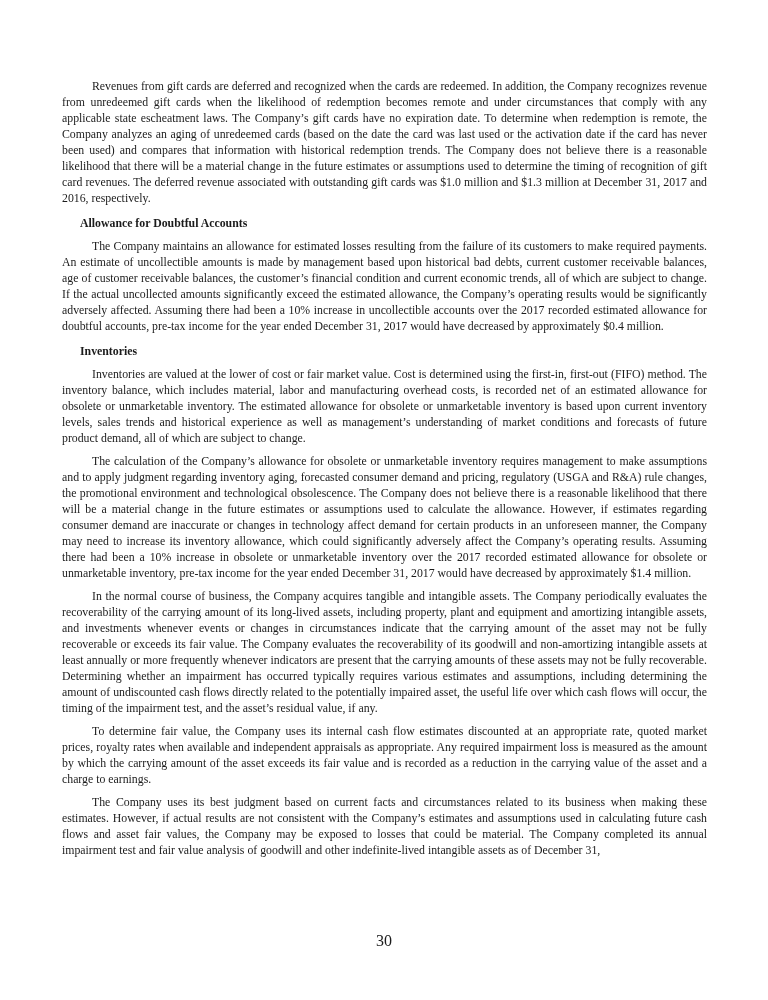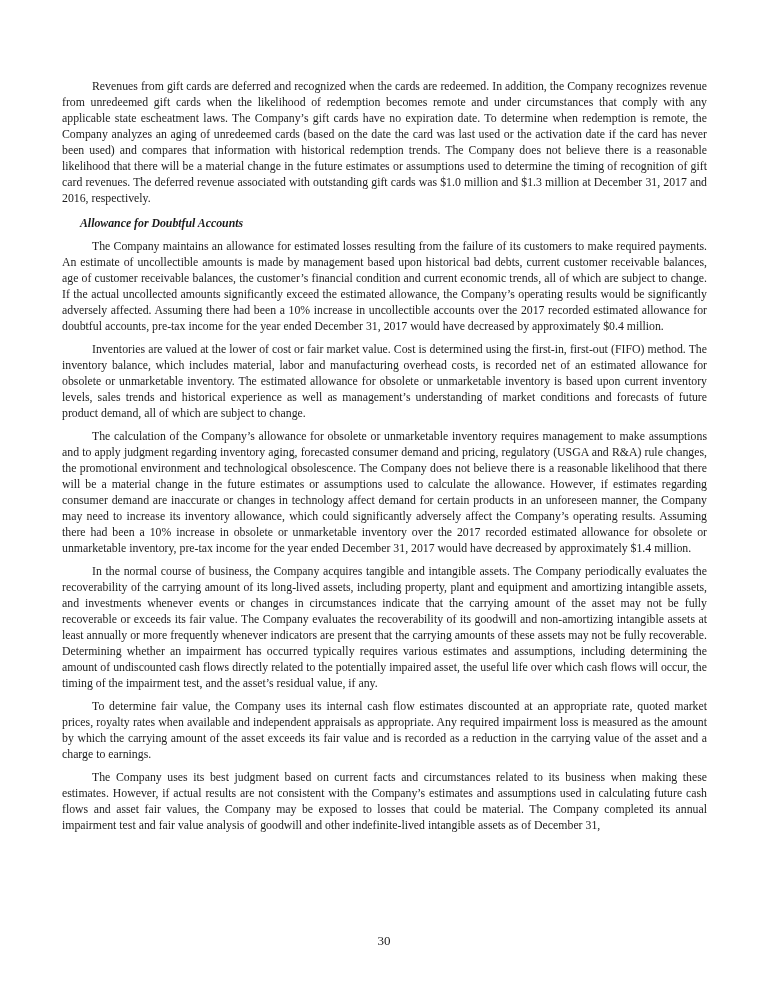--- a/index.html
+++ b/index.html
@@ -27,41 +27,41 @@
     font-size: 11.8px;
     line-height: 16px;
     text-align: justify;
     text-indent: 30px;
     margin: 0 0 7px 0;
   }
   .heading {
     font-size: 11.8px;
     line-height: 16px;
     font-weight: bold;
-    font-style: italic;
     margin: 9px 0 7px 18px;
   }
   .page-number {
     position: absolute;
     bottom: 52px;
     left: 0;
     width: 100%;
     text-align: center;
-    font-size: 13px;
+    font-size: 16px;
     line-height: 14px;
   }
 </style>
 </head>
 <body>
 
 <div class="page">
   <div class="content">
     <p class="para">Revenues from gift cards are deferred and recognized when the cards are redeemed. In addition, the Company recognizes revenue from unredeemed gift cards when the likelihood of redemption becomes remote and under circumstances that comply with any applicable state escheatment laws. The Company’s gift cards have no expiration date. To determine when redemption is remote, the Company analyzes an aging of unredeemed cards (based on the date the card was last used or the activation date if the card has never been used) and compares that information with historical redemption trends. The Company does not believe there is a reasonable likelihood that there will be a material change in the future estimates or assumptions used to determine the timing of recognition of gift card revenues. The deferred revenue associated with outstanding gift cards was $1.0 million and $1.3 million at December 31, 2017 and 2016, respectively.</p>
     <h3 class="heading">Allowance for Doubtful Accounts</h3>
     <p class="para">The Company maintains an allowance for estimated losses resulting from the failure of its customers to make required payments. An estimate of uncollectible amounts is made by management based upon historical bad debts, current customer receivable balances, age of customer receivable balances, the customer’s financial condition and current economic trends, all of which are subject to change. If the actual uncollected amounts significantly exceed the estimated allowance, the Company’s operating results would be significantly adversely affected. Assuming there had been a 10% increase in uncollectible accounts over the 2017 recorded estimated allowance for doubtful accounts, pre-tax income for the year ended December 31, 2017 would have decreased by approximately $0.4 million.</p>
+    <h3 class="heading">Inventories</h3>
     <p class="para">Inventories are valued at the lower of cost or fair market value. Cost is determined using the first-in, first-out (FIFO) method. The inventory balance, which includes material, labor and manufacturing overhead costs, is recorded net of an estimated allowance for obsolete or unmarketable inventory. The estimated allowance for obsolete or unmarketable inventory is based upon current inventory levels, sales trends and historical experience as well as management’s understanding of market conditions and forecasts of future product demand, all of which are subject to change.</p>
     <p class="para">The calculation of the Company’s allowance for obsolete or unmarketable inventory requires management to make assumptions and to apply judgment regarding inventory aging, forecasted consumer demand and pricing, regulatory (USGA and R&amp;A) rule changes, the promotional environment and technological obsolescence. The Company does not believe there is a reasonable likelihood that there will be a material change in the future estimates or assumptions used to calculate the allowance. However, if estimates regarding consumer demand are inaccurate or changes in technology affect demand for certain products in an unforeseen manner, the Company may need to increase its inventory allowance, which could significantly adversely affect the Company’s operating results. Assuming there had been a 10% increase in obsolete or unmarketable inventory over the 2017 recorded estimated allowance for obsolete or unmarketable inventory, pre-tax income for the year ended December 31, 2017 would have decreased by approximately $1.4 million.</p>
     <p class="para">In the normal course of business, the Company acquires tangible and intangible assets. The Company periodically evaluates the recoverability of the carrying amount of its long-lived assets, including property, plant and equipment and amortizing intangible assets, and investments whenever events or changes in circumstances indicate that the carrying amount of the asset may not be fully recoverable or exceeds its fair value. The Company evaluates the recoverability of its goodwill and non-amortizing intangible assets at least annually or more frequently whenever indicators are present that the carrying amounts of these assets may not be fully recoverable. Determining whether an impairment has occurred typically requires various estimates and assumptions, including determining the amount of undiscounted cash flows directly related to the potentially impaired asset, the useful life over which cash flows will occur, the timing of the impairment test, and the asset’s residual value, if any.</p>
     <p class="para">To determine fair value, the Company uses its internal cash flow estimates discounted at an appropriate rate, quoted market prices, royalty rates when available and independent appraisals as appropriate. Any required impairment loss is measured as the amount by which the carrying amount of the asset exceeds its fair value and is recorded as a reduction in the carrying value of the asset and a charge to earnings.</p>
     <p class="para">The Company uses its best judgment based on current facts and circumstances related to its business when making these estimates. However, if actual results are not consistent with the Company’s estimates and assumptions used in calculating future cash flows and asset fair values, the Company may be exposed to losses that could be material. The Company completed its annual impairment test and fair value analysis of goodwill and other indefinite-lived intangible assets as of December 31,</p>
   </div>
   <div class="page-number">30</div>
 </div>
 
 </body></html>

